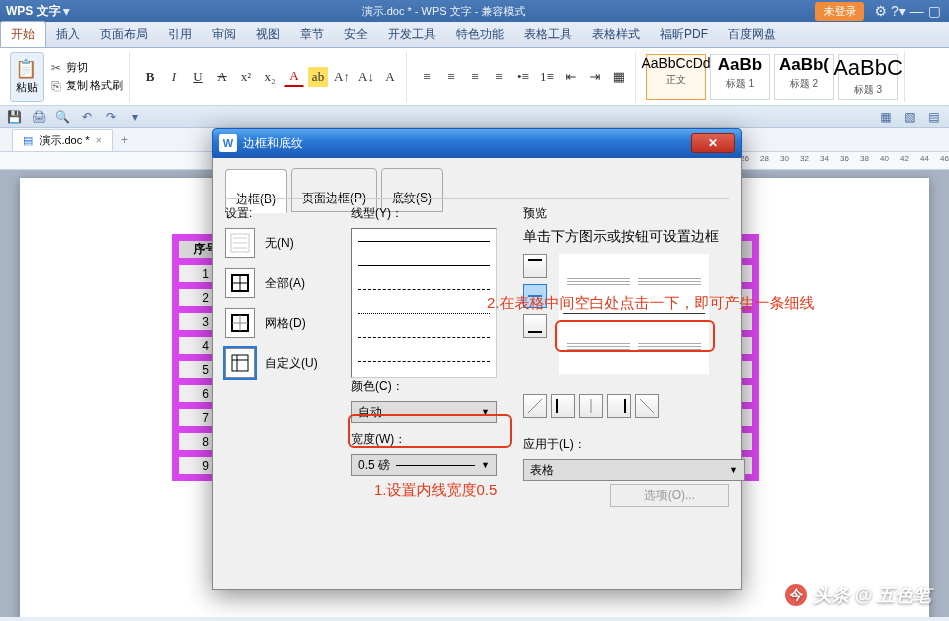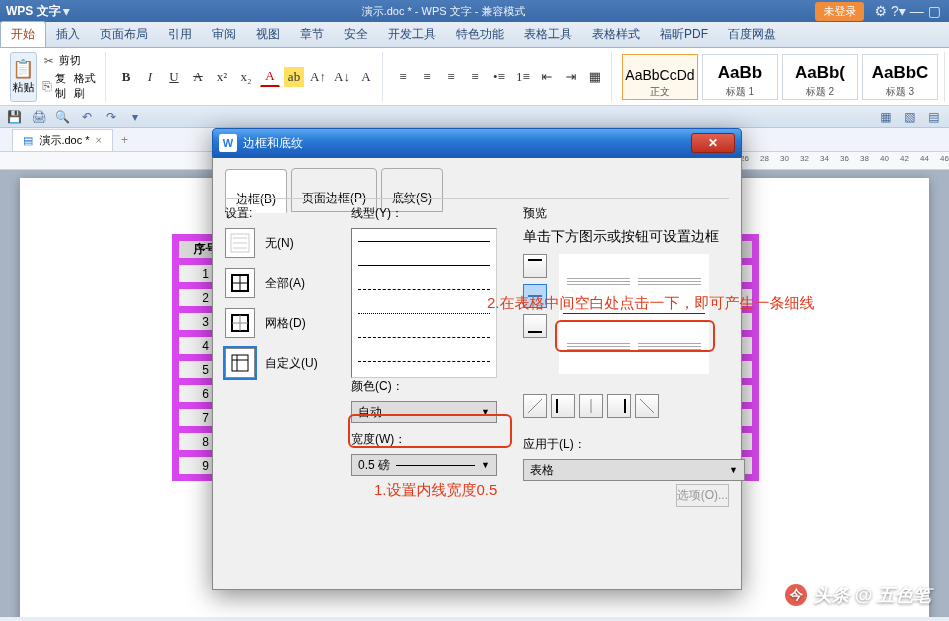--- a/index.html
+++ b/index.html
@@ -17,21 +17,21 @@
 .ribbon { height: 58px; background: #fff; border-bottom: 1px solid #c8d4e4; display: flex; align-items: center; padding: 2px 4px; gap: 4px; overflow: hidden; }
 .ribbon .grp { display: flex; align-items: center; gap: 4px; padding: 0 6px; border-right: 1px solid #e0e6ee; height: 50px; }
 .ribbon .big-paste { width: 34px; height: 50px; background: #e8f0fa; border: 1px solid #b8cce0; border-radius: 3px; display: flex; flex-direction: column; align-items: center; justify-content: center; }
 .ribbon .big-paste .icon { font-size: 18px; color: #2a6ab8; }
 .ribbon .big-paste .lbl { font-size: 11px; }
 .ribbon .mini-col { display: flex; flex-direction: column; gap: 2px; }
 .ribbon .mini-row { display: flex; gap: 2px; align-items: center; font-size: 11px; }
 .ribbon .ico { width: 16px; height: 16px; display: inline-flex; align-items: center; justify-content: center; font-size: 12px; color: #555; }
 .ribbon .fmt-btn { width: 20px; height: 20px; display: inline-flex; align-items: center; justify-content: center; font-family: "Times New Roman", serif; font-size: 13px; color: #333; border: 1px solid transparent; }
 .styles-gal { display: flex; gap: 2px; }
-.style-cell { width: 76px; height: 46px; border: 1px solid #d0d8e4; display: flex; flex-direction: column; align-items: center; justify-content: flex-end; font-size: 10px; }
+.style-cell { width: 60px; height: 46px; border: 1px solid #d0d8e4; display: flex; flex-direction: column; align-items: center; justify-content: flex-start; font-size: 10px; }
 .style-cell .preview { font-size: 14px; }
 .style-cell .caption { color: #555; margin-top: 2px; }
 .style-cell.on { border-color: #f0a040; background: #fff8ec; }
 
 .qat { height: 22px; background: linear-gradient(#e4ecf6,#d4e0ee); display: flex; align-items: center; padding: 0 6px; gap: 6px; border-bottom: 1px solid #b8c8dc; }
 .qat .ico { color: #4a6a9a; width: 18px; text-align: center; }
 
 .doctabs { height: 24px; background: #f0f4fa; display: flex; align-items: center; padding-left: 12px; border-bottom: 1px solid #c8d4e4; }
 .doctabs .dt { padding: 3px 10px; background: #fff; border: 1px solid #c8d4e4; border-bottom: none; font-size: 11px; display: flex; align-items: center; gap: 6px; }
 .doctabs .add { margin-left: 8px; color: #888; }
@@ -80,21 +80,21 @@
 .prev-hint { font-size: 14px; margin-bottom: 8px; }
 .prev-area { position: relative; height: 130px; }
 .side-btn { width: 24px; height: 24px; border: 1px solid #888; background: linear-gradient(#fff,#e8e8e8); margin-bottom: 6px; display: flex; align-items: center; justify-content: center; font-size: 12px; }
 .side-btn.sel { background: #b8d8f8; border-color: #2a7ad8; }
 .prev-box { position: absolute; left: 36px; top: 0; width: 150px; height: 120px; background: #fff; display: flex; flex-direction: column; justify-content: space-around; padding: 10px 8px; }
 .prev-box .row { display: flex; gap: 8px; }
 .prev-box .cell { flex: 1; }
 .prev-box .ln { height: 1px; background: #aaa; margin: 2px 0; }
 .btm-btns { display: flex; gap: 4px; margin-top: 10px; }
 .btm-btns .side-btn { width: 24px; }
-.opts-btn { position: absolute; right: 12px; bottom: 82px; padding: 2px 0; border: 1px solid #bbb; background: #eee; color: #999; font-size: 12px; text-align: right; }
+.opts-btn { position: absolute; right: 12px; bottom: 82px; padding: 2px 33px; border: 1px solid #bbb; background: #eee; color: #999; font-size: 12px; text-align: right; }
 .dlg-btns { position: absolute; right: 20px; bottom: 14px; display: flex; gap: 14px; }
 .dlg-btns button { width: 76px; height: 24px; background: linear-gradient(#fff,#e4e4e4); border: 1px solid #888; font-size: 12px; cursor: pointer; }
 
 .watermark { position: absolute; right: 18px; bottom: 14px; color: #fff; font-size: 18px; font-style: italic; font-weight: bold; opacity: .78; text-shadow: 0 1px 3px rgba(0,0,0,.6); z-index: 70; display: flex; align-items: center; gap: 6px;}
 .statusbar { position: absolute; left: 0; right: 0; bottom: 0; height: 4px; background: #e8eef6; }
 svg { display: block; }
 </style>
 </head>
 <body>
 
@@ -175,21 +175,21 @@
       </div>
       <div class="style-cell">
         <div class="preview" style="font-weight:bold;font-size:17px">AaBb</div>
         <div class="caption">标题 1</div>
       </div>
       <div class="style-cell">
         <div class="preview" style="font-weight:bold;font-size:17px">AaBb(</div>
         <div class="caption">标题 2</div>
       </div>
       <div class="style-cell">
-        <div class="preview" style="font-weight:bold;font-size:17px">AaBbC</div>
+        <div class="preview" style="font-weight:normal;font-size:22px">AaBbC</div>
         <div class="caption">标题 3</div>
       </div>
     </div>
 </div>
 
 <div class="qat">
   <span class="ico">💾</span>
   <span class="ico">🖨</span>
   <span class="ico">🔍</span>
   <span class="ico">↶</span>

